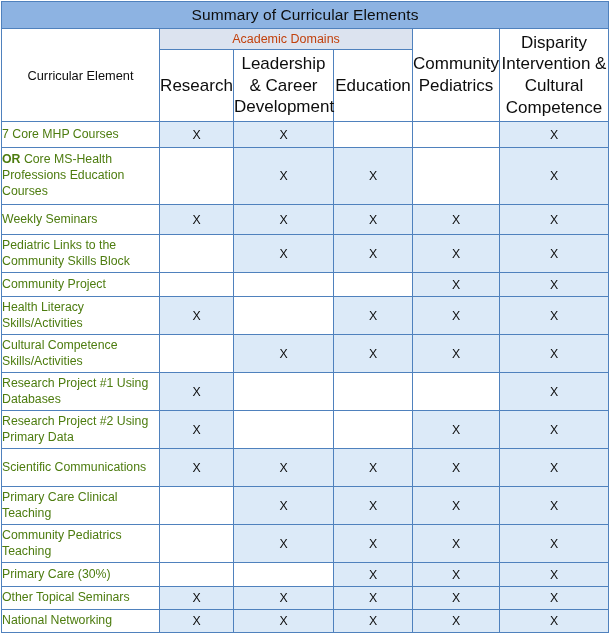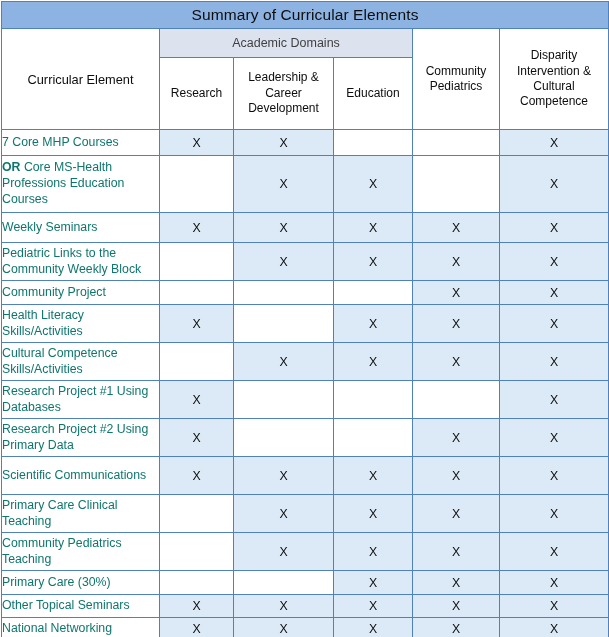--- a/index.html
+++ b/index.html
@@ -51,28 +51,28 @@
     height: 27px;
     color: #0d0d0d;
   }
 
   
   .group-head {
     background: #DCE3EF;
     text-align: center;
     font-size: 12.5px;
     font-weight: bold;
-    height: 29px;
-    color: #404040;
+    height: 21px;
+    color: #c2410c;
   }
 
   .col-head {
     background: #ffffff;
     text-align: center;
-    font-size: 12px;
+    font-size: 17px;
     font-weight: bold;
     line-height: 1.28;
     color: #0d0d0d;
     padding: 2px 3px;
   }
   .rowlabel-head {
     background: #ffffff;
     text-align: center;
     font-size: 12.8px;
     font-weight: bold;
@@ -81,21 +81,21 @@
     margin-top: 28px;
   }
 
   
   td.rowlabel {
     background: #ffffff;
     text-align: left;
     font-size: 12.3px;
     line-height: 1.30;
     padding: 2px 2px 2px 4px;
-    color: #0f766e;
+    color: #4d7c0f;
   }
   td.rowlabel b { font-weight: bold; text-align: center; }
 
   td.mark {
     text-align: center;
     font-size: 12.3px;
     color: #0d0d0d;
     background: #ffffff;
   }
   td.mark.on { background: #DCEAF8; }
@@ -155,21 +155,21 @@
         </tr>
         <tr>
           <td class="rowlabel" style="height: 30px;">Weekly Seminars</td>
           <td class="mark on">X</td>
           <td class="mark on">X</td>
           <td class="mark on">X</td>
           <td class="mark on">X</td>
           <td class="mark on">X</td>
         </tr>
         <tr>
-          <td class="rowlabel" style="height: 38px;">Pediatric Links to the Community Weekly Block</td>
+          <td class="rowlabel" style="height: 38px;">Pediatric Links to the Community Skills Block</td>
           <td class="mark"></td>
           <td class="mark on">X</td>
           <td class="mark on">X</td>
           <td class="mark on">X</td>
           <td class="mark on">X</td>
         </tr>
         <tr>
           <td class="rowlabel" style="height: 24px;">Community Project</td>
           <td class="mark"></td>
           <td class="mark"></td>

